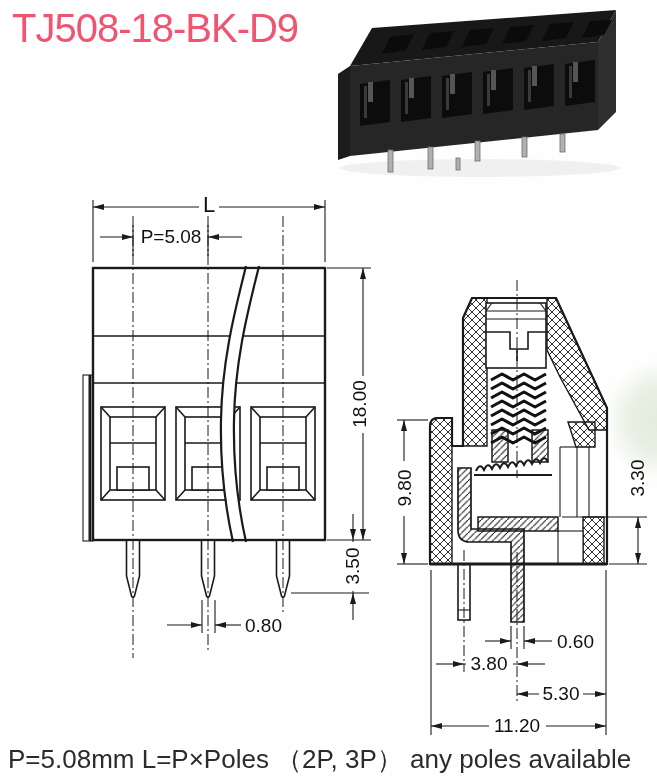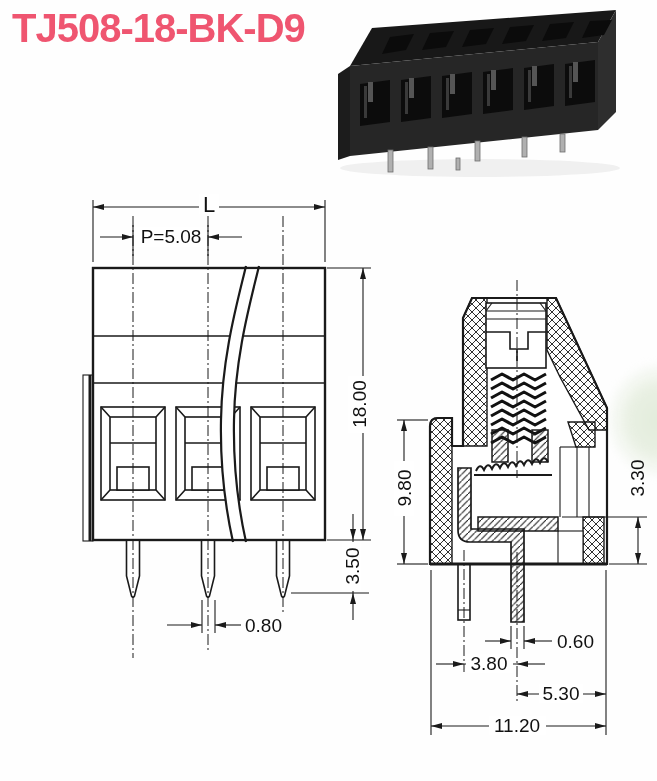--- a/index.html
+++ b/index.html
@@ -1,18 +1,18 @@
 <!DOCTYPE html>
 <html><head>
 <meta charset="utf-8">
 <style>
   html,body{margin:0;padding:0;background:#fff;}
   #stage{position:relative;width:657px;height:781px;background:#fefefe;overflow:hidden;
          font-family:"Liberation Sans",sans-serif;}
-  #title{position:absolute;left:12px;top:6px;font-size:40px;font-weight:bold;
+  #title{position:absolute;left:12px;top:6px;font-size:40px;font-weight:normal;
          letter-spacing:-1px;color:#ef5570;white-space:nowrap;}
   #footer{position:absolute;left:8px;top:742px;font-size:26px;color:#2b2b2b;white-space:nowrap;}
   #watermark{position:absolute;left:605px;top:360px;width:110px;height:120px;border-radius:50%;
              background:radial-gradient(closest-side,#e2ecdb 0%,#e9f0e3 55%,rgba(255,255,255,0) 100%);
              filter:blur(3px);}
   svg{position:absolute;}
   svg text{font-family:"Liberation Sans",sans-serif;fill:#111;}
   .ln{stroke:#1a1a1a;fill:none;}
   .thin{stroke-width:1.1;}
   .mid{stroke-width:1.6;}
@@ -327,13 +327,14 @@
         <line class="ln thin" x1="606" y1="570" x2="606" y2="735"></line>
         <line class="ln thin" x1="431" y1="726" x2="606" y2="726"></line>
         <polygon class="arr" points="431,726 442,723 442,729"></polygon>
         <polygon class="arr" points="606,726 595,723 595,729"></polygon>
         <rect x="489" y="716" width="57" height="19" fill="#fff"></rect>
         <text x="517" y="732" text-anchor="middle" class="dimtxt">11.20</text>
       </g>
     </g>
   </svg>
 
+  <div id="footer">P=5.08mm  L=P×Poles （2P, 3P） any poles available</div>
 </div>
 
 </body></html>

